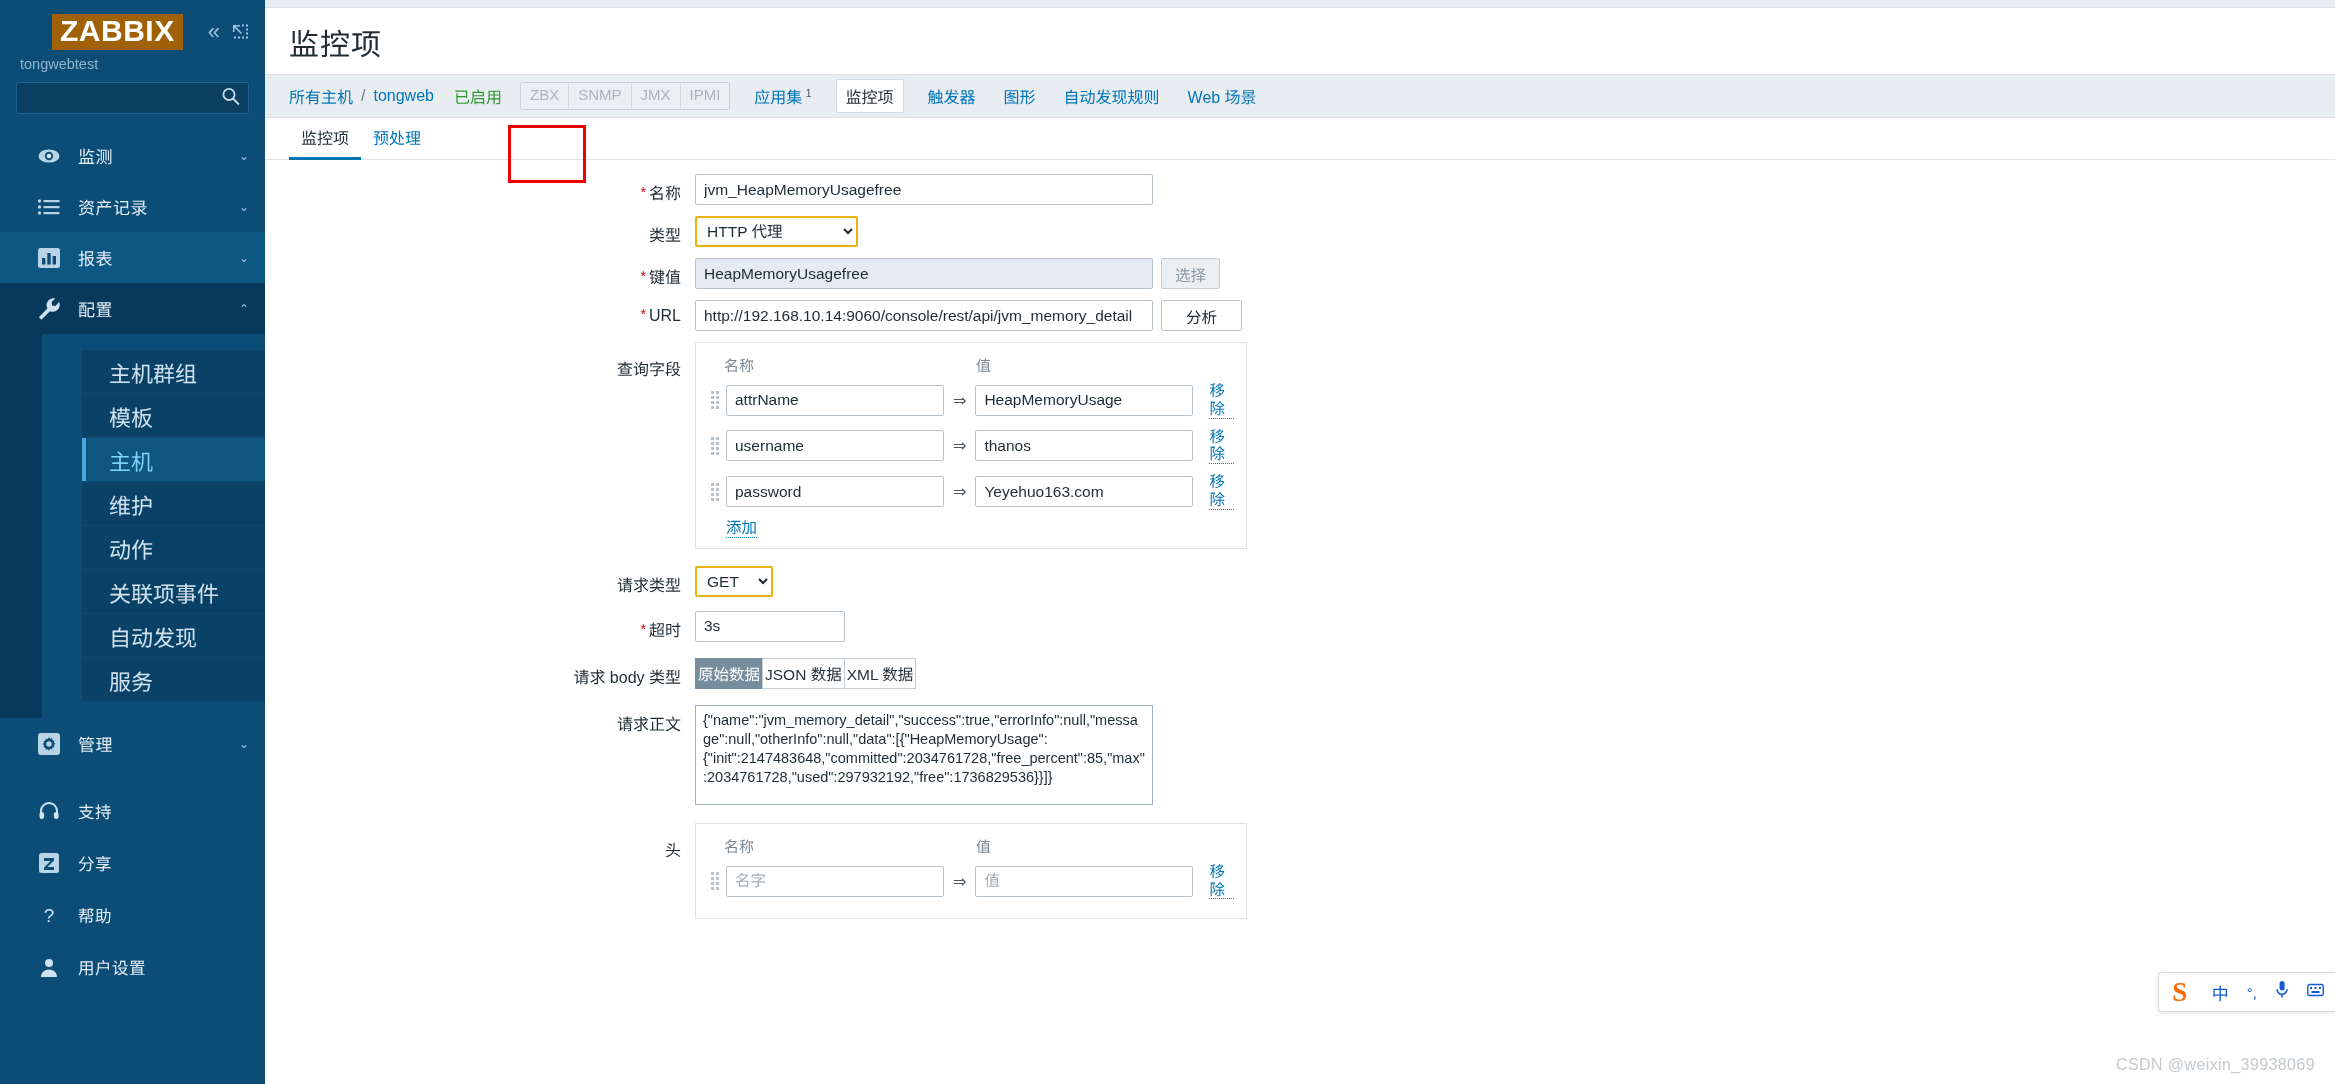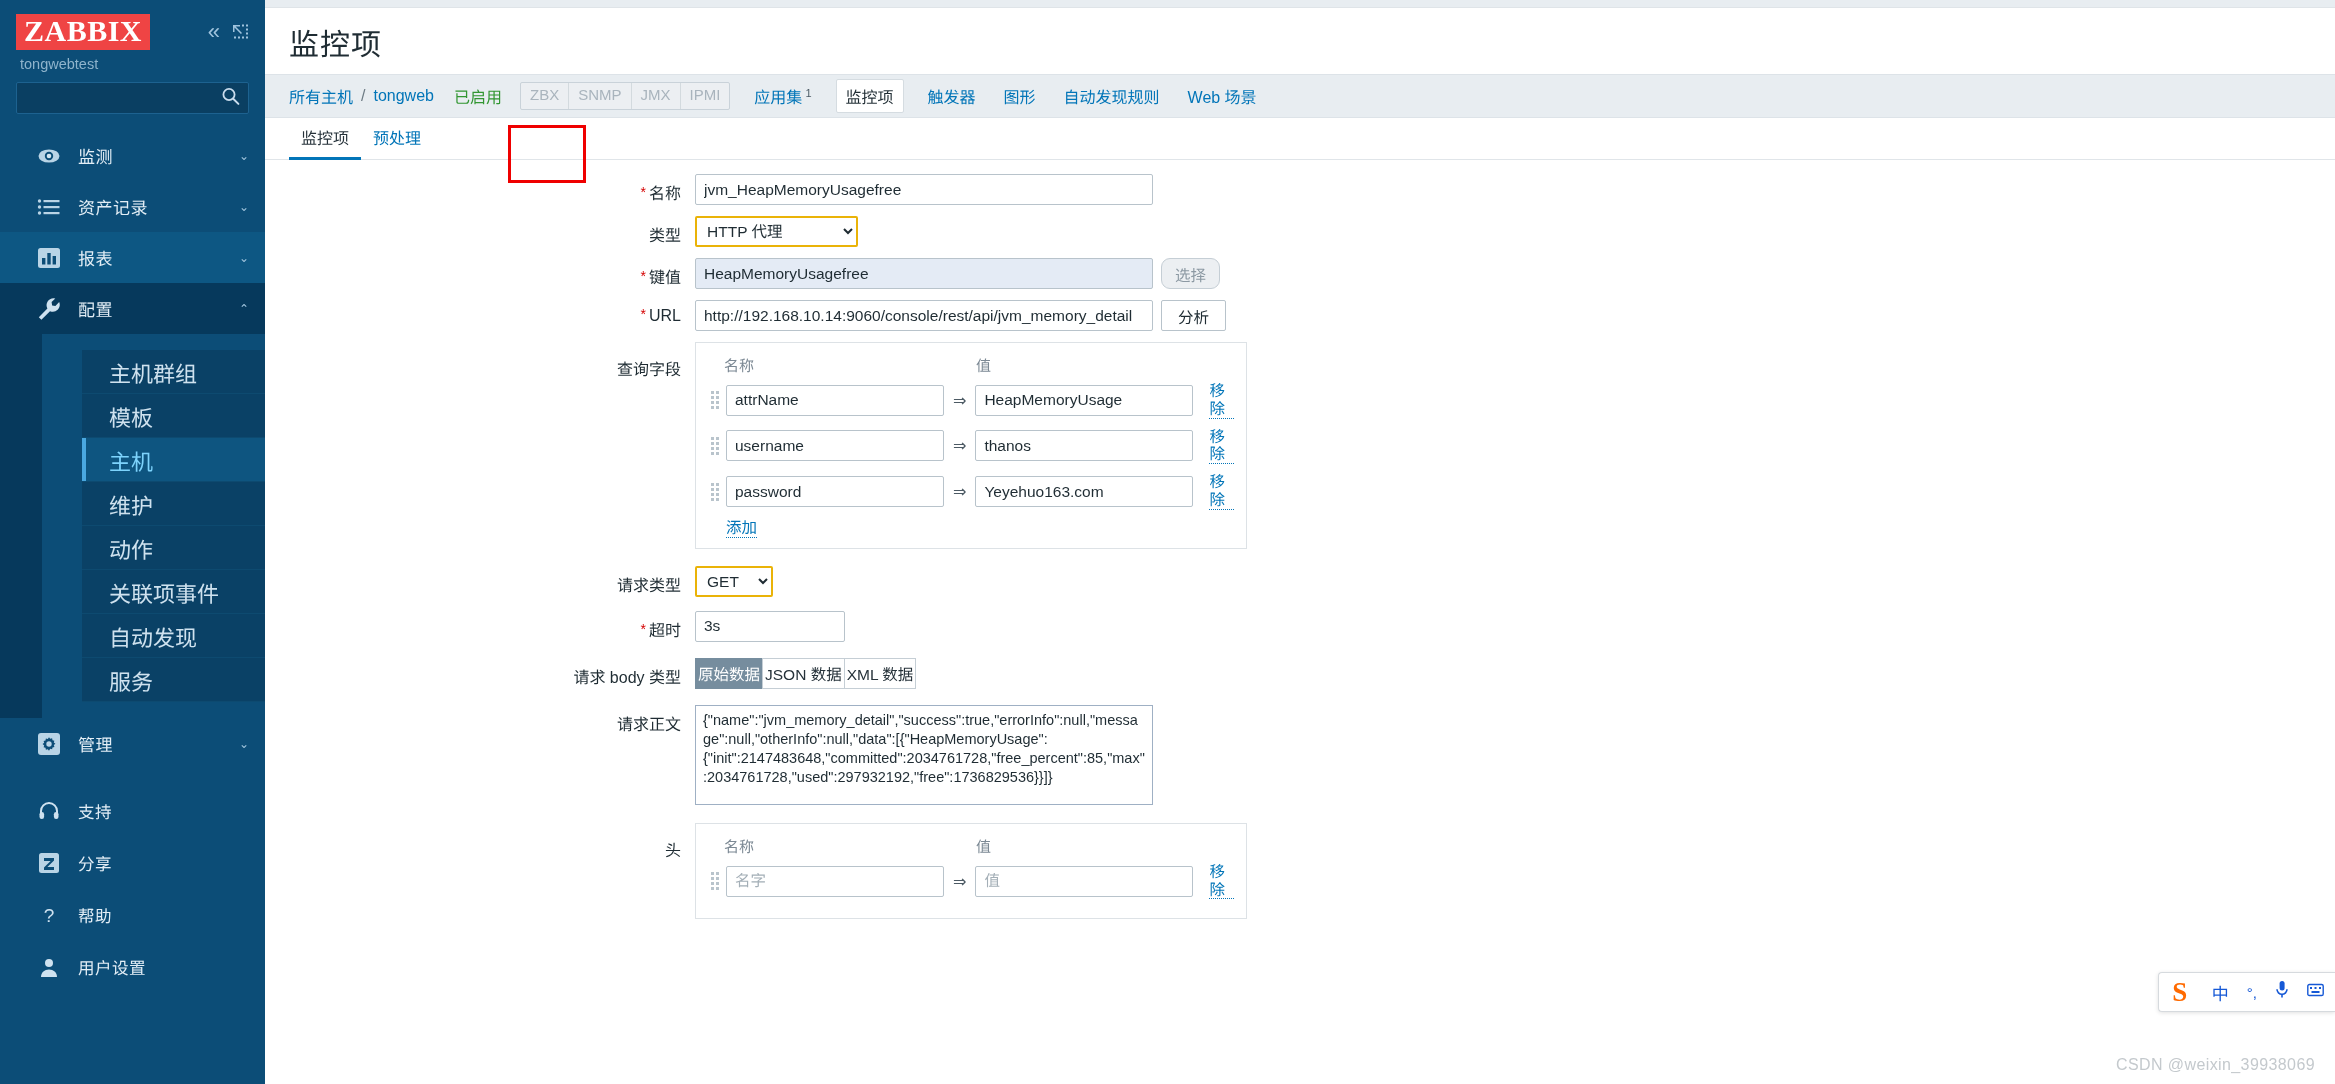--- a/index.html
+++ b/index.html
@@ -16,24 +16,25 @@
   
   .sidebar {
     width: 265px; min-width: 265px; height: 1084px;
     background: #0c4d77;
     color: #d1e3ef;
     position: relative;
     overflow: hidden;
   }
   .sb-top { padding: 14px 16px 0 16px; display: flex; align-items: flex-start; }
   .logo {
-    background: #ef4444; color: #ffffff;
+    background: #a16207; color: #ffffff;
     font-size: 30px; font-weight: bold; letter-spacing: 0.5px;
     padding: 2px 8px 4px 8px; line-height: 1.0;
-    font-family: Liberation Serif, serif;
+    font-family: Liberation Sans, sans-serif;
+    margin-left: 36px;
   }
   .sb-top-icons { margin-left: auto; display: flex; align-items: center; gap: 11px; padding-top: 7px; }
   .icon-collapse { color: #9fc3dd; font-size: 22px; line-height: 1; cursor: pointer; }
   .icon-expand {
     width: 18px; height: 18px; position: relative; cursor: pointer;
   }
   .icon-expand svg { display:block; }
   .sb-user {
     padding: 6px 0 10px 20px;
     font-size: 14.5px; color: #8fb4cc;
@@ -193,26 +194,26 @@
     border: 2px solid #eab308; background: #ffffff; color: #1f2c33;
     font-size: 15.5px; height: 31px; padding: 3px 6px;
     font-family: "Liberation Sans", sans-serif; border-radius: 2px;
     outline: none;
   }
   .w-type { width: 163px; }
   .w-reqtype { width: 78px; }
 
   button.btn-grey {
     border: 1px solid #c5ced5; background: #eceff2; color: #8c99a3;
-    font-size: 15.5px; height: 31px; padding: 0 13px; border-radius: 9px;
+    font-size: 15.5px; height: 31px; padding: 0 13px; border-radius: 2px;
     font-family: "Liberation Sans", sans-serif; cursor: pointer;
   }
   button.btn-outline {
     border: 1px solid #b8c3cb; background: #ffffff; color: #1f2c33;
-    font-size: 15.5px; height: 31px; padding: 0 16px; border-radius: 2px;
+    font-size: 15.5px; height: 31px; padding: 0 24px; border-radius: 2px;
     font-family: "Liberation Sans", sans-serif; cursor: pointer;
   }
 
   .subtable {
     border: 1px solid #dde2e6; background: #fff;
     padding: 8px 12px 10px 12px;
     width: 552px;
   }
   .st-head { display: flex; color: #7c8994; font-size: 15px; padding: 3px 0 7px 16px; }
   .st-head .c1 { width: 252px; }

